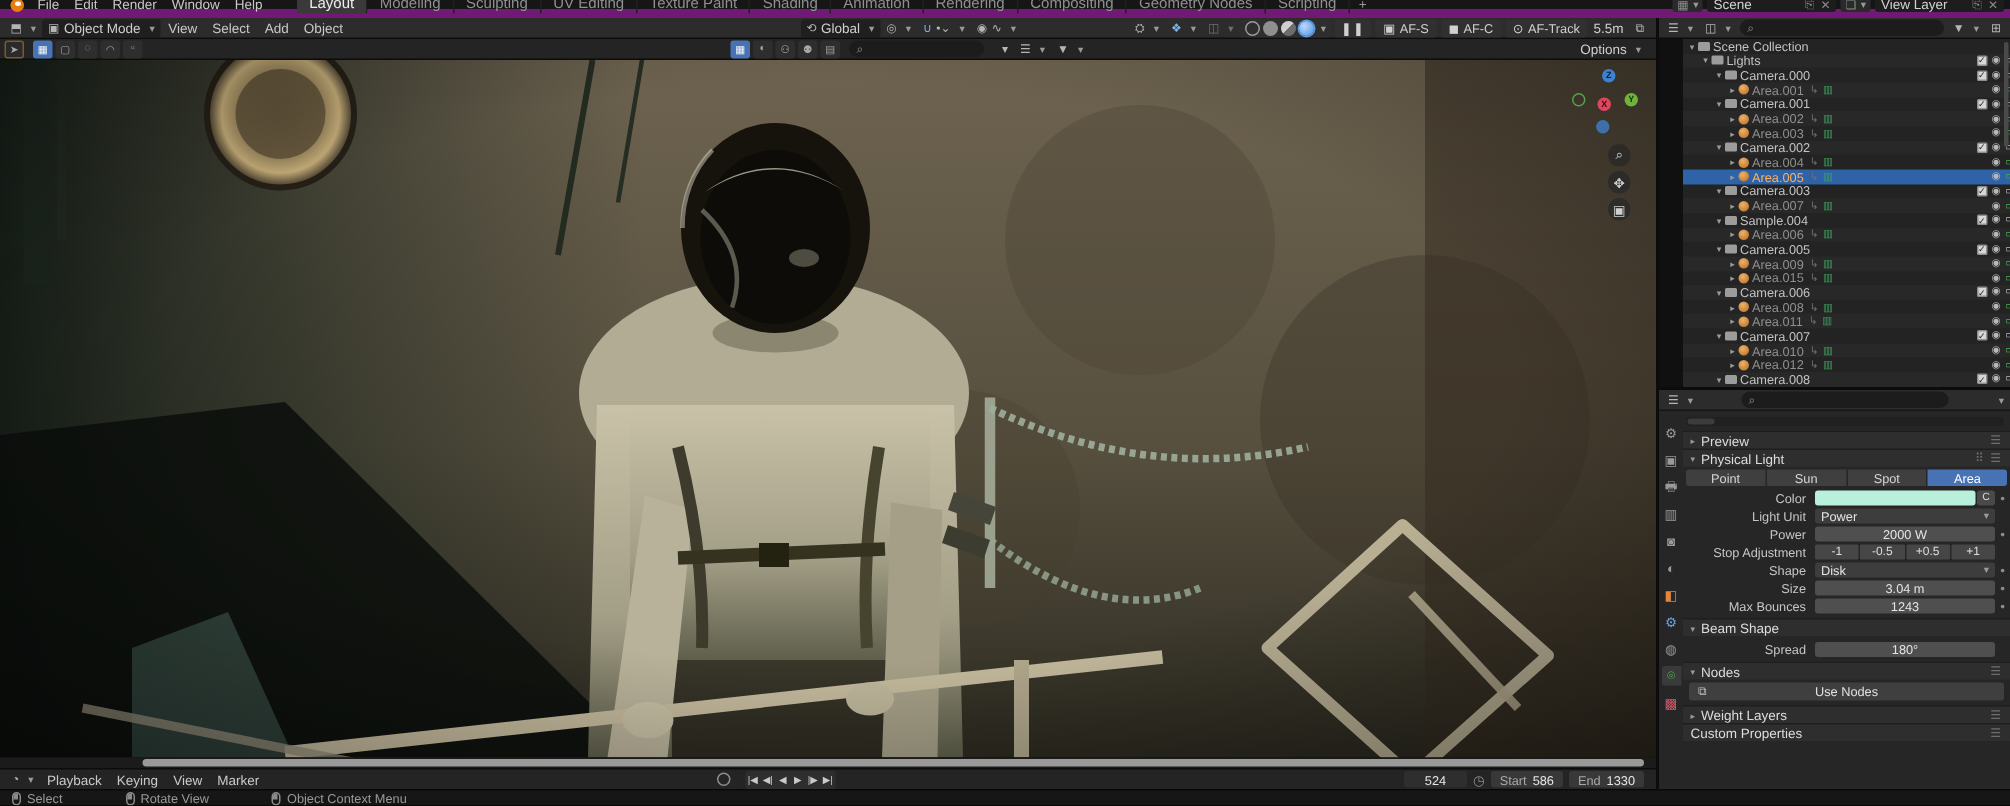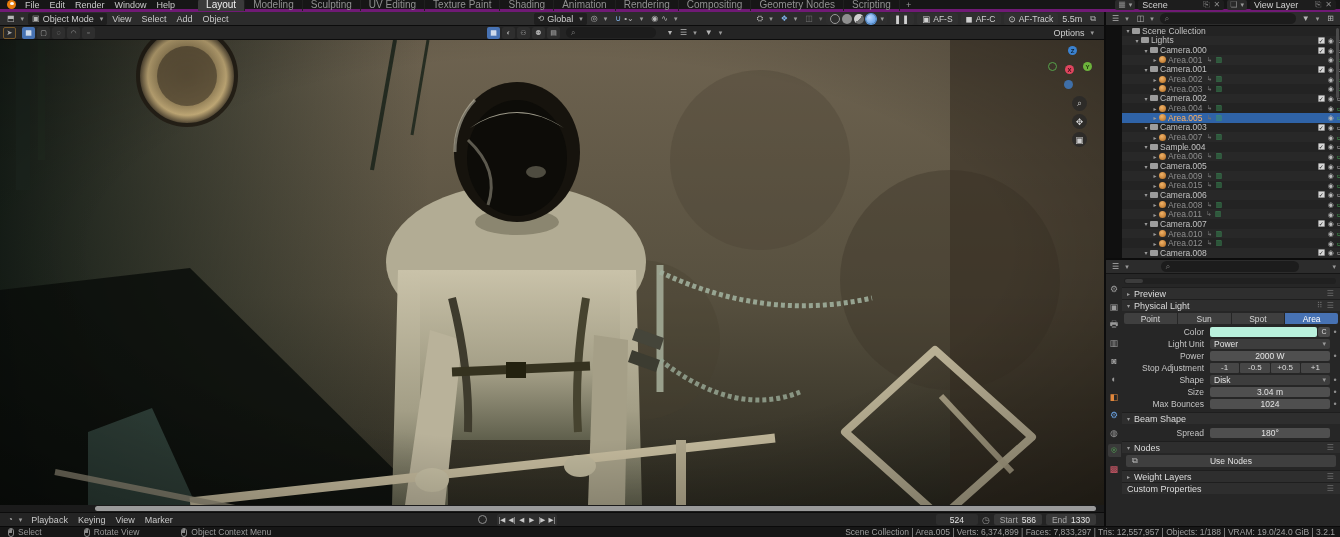--- a/index.html
+++ b/index.html
@@ -6,21 +6,21 @@
   html,body { background:#000; }
   #root { position:relative; width:1340px; height:537px; background:#101010; overflow:hidden;
           color:#c4c4c4; font-size:10px; -webkit-user-select:none; user-select:none; }
 
   
   .chev { font-size:7px; color:#9a9a9a; margin-left:3px; }
   .dotcol { width:10px; text-align:center; color:#8d8d8d; font-size:9px; }
 
   
   #topbar { position:absolute; left:0; top:0; width:1340px; height:12px; background:#161616;
-            display:flex; align-items:center; border-bottom:3px solid #701a75; }
+            display:flex; align-items:center; border-bottom:6px solid #701a75; }
   #blender-logo { width:11px; height:9px; margin:0 4px 0 5px; position:relative; }
   #blender-logo::before { content:""; position:absolute; right:0; top:0; width:9px; height:9px;
             border-radius:50%; background:#e87d0d; }
   #blender-logo::after { content:""; position:absolute; right:2px; top:2px; width:4px; height:3px;
             border-radius:50%; background:#fff; }
   .menu-item { padding:0 5px; color:#c9c9c9; font-size:9px; line-height:12px; cursor:default; }
   #workspace-tabs { display:flex; margin-left:18px; height:12px; align-items:stretch; }
   .ws-tab { padding:0 8px; font-size:10px; line-height:12px; color:#909090; border-right:1px solid #1f1f1f; }
   .ws-tab.active { background:#3a3a3a; color:#efefef; border-radius:3px 3px 0 0; }
   .ws-add { padding:0 6px; color:#9a9a9a; font-size:9px; line-height:12px; }
@@ -809,21 +809,21 @@
       <div class="prow">
         <span class="plabel">Size</span>
         <span class="pfield slider">
             <span>3.04 m</span>
           </span>
         <span class="dotcol">•</span>
       </div>
       <div class="prow">
         <span class="plabel">Max Bounces</span>
         <span class="pfield slider">
-            <span>1024</span>
+            <span>1243</span>
           </span>
         <span class="dotcol">•</span>
       </div>
 
       <div class="panel-hd" style="margin-top:3px;">
           <span class="tri">▾</span>
           <span>Beam Shape</span>
         </div>
       <div class="prow" style="margin-top:3px;">
         <span class="plabel">Spread</span>
@@ -900,17 +900,16 @@
         </span>
         <span class="hint" style="margin-left: 42px;">
           <span class="mouse-ic"></span>
           <span>Rotate View</span>
         </span>
         <span class="hint" style="margin-left: 42px;">
           <span class="mouse-ic"></span>
           <span>Object Context Menu</span>
         </span>
       </span>
-    <span id="status-stats">Scene Collection | Area.005 | Verts: 6,374,899 | Faces: 7,833,297 | Tris: 12,557,957 | Objects: 1/188 | VRAM: 19.0/24.0 GiB | 3.2.1</span>
   </div>
 
   <div class="vline" style="left:1104px; top:12px; width:2px; height:514px;"></div>
 </div>
 
 </body></html>

